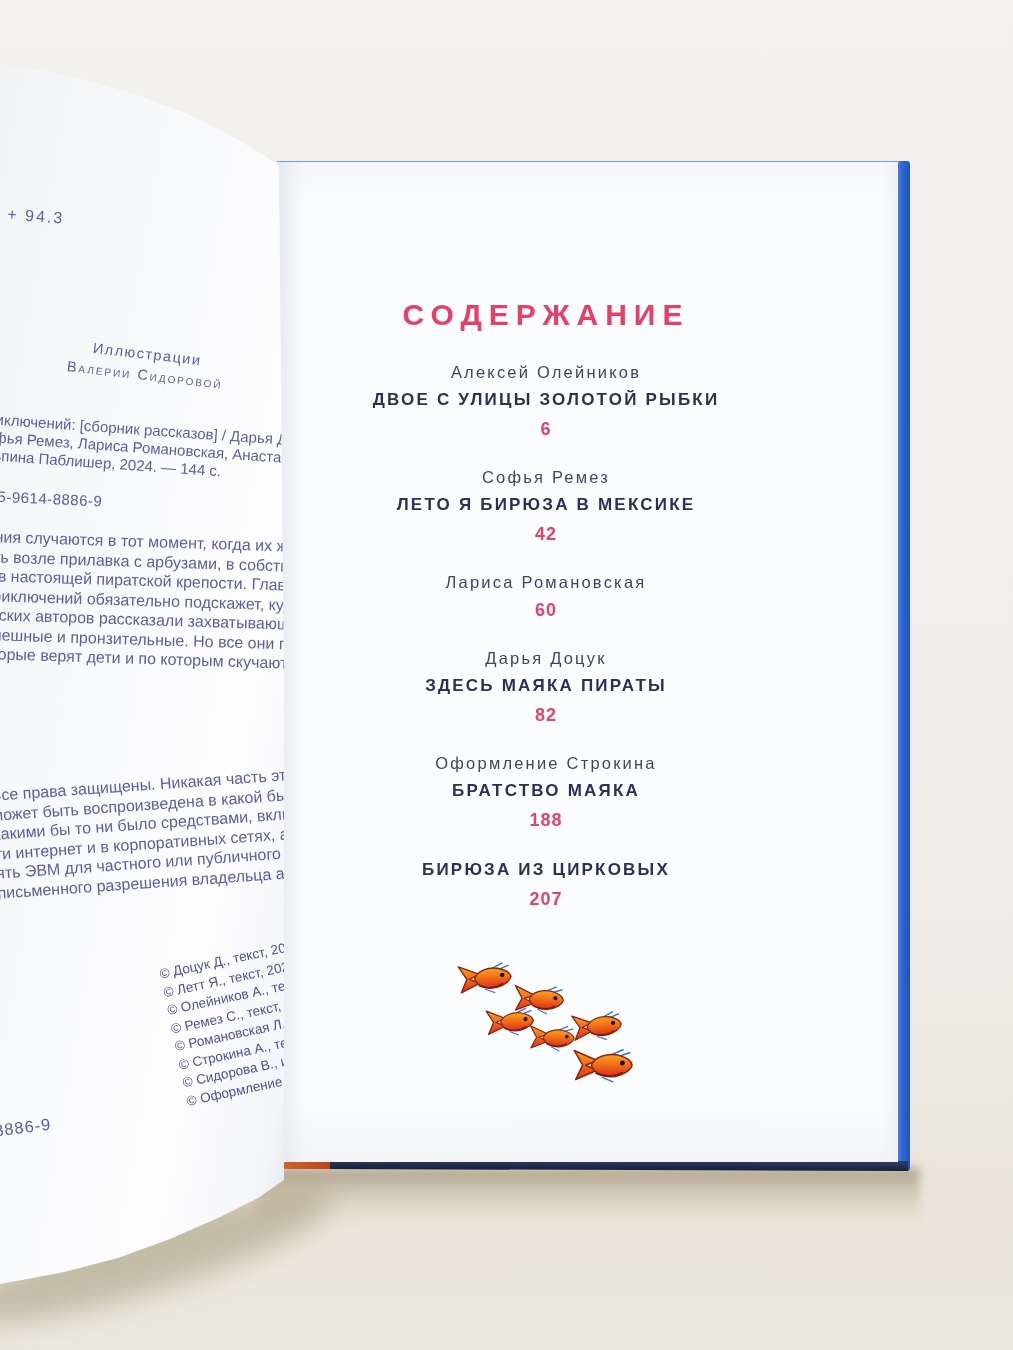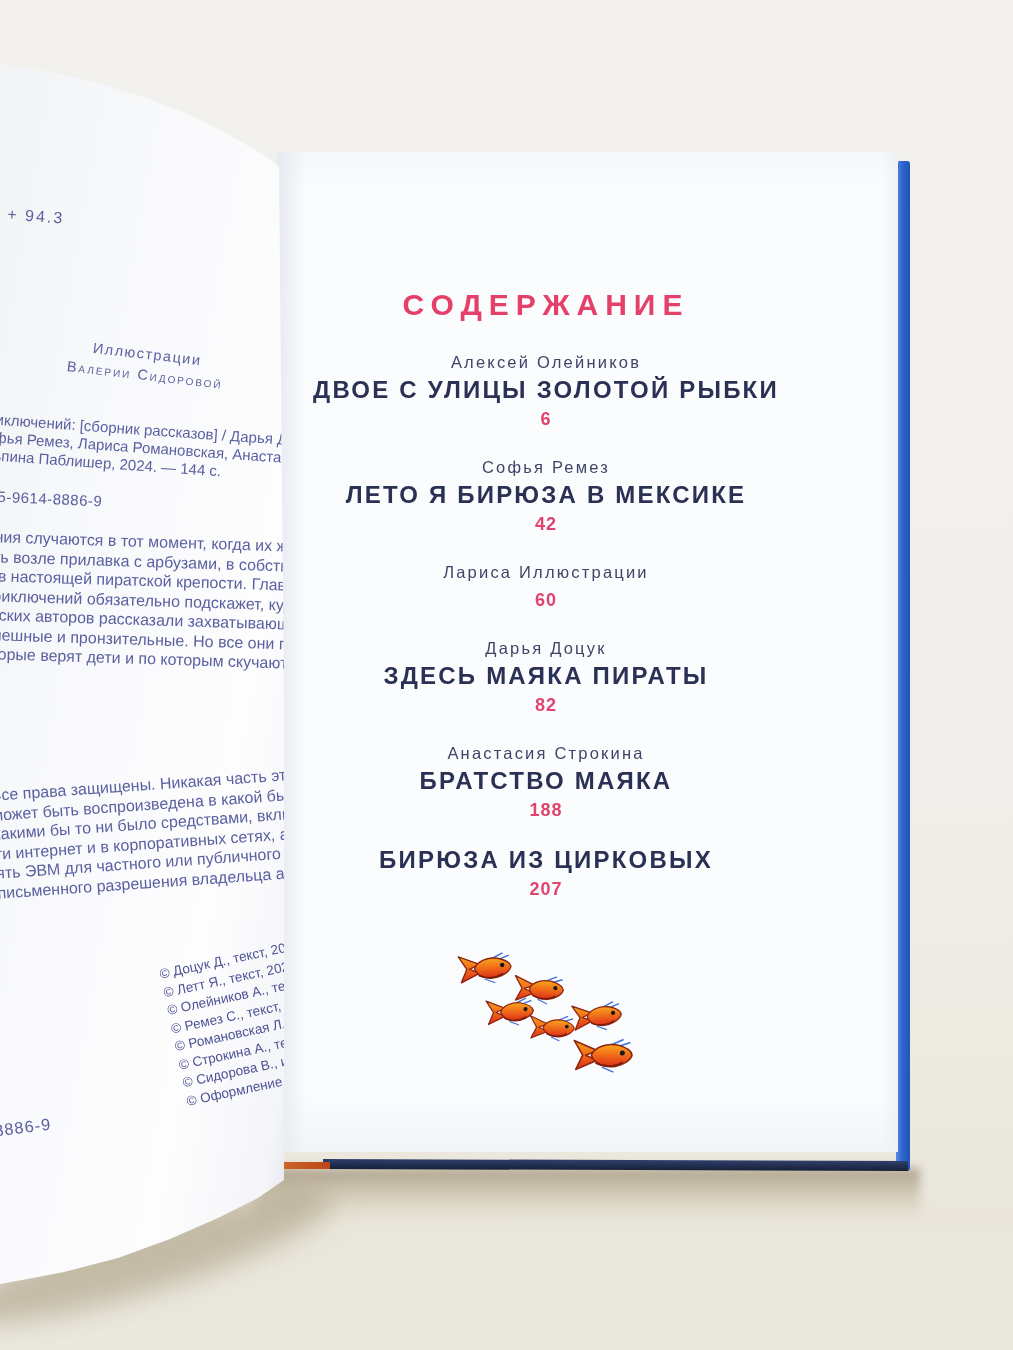--- a/index.html
+++ b/index.html
@@ -39,37 +39,37 @@
     background:linear-gradient(180deg,#31406b 0%,#1d2947 70%,#182138 100%);
     transform:rotate(.2deg);
   }
   .cover-bottom-accent{
     left:276px;top:1162px;width:54px;height:7px;
     background:linear-gradient(90deg,#d06a2a,#bb4518);
   }
 
   
   .right-page{
-    left:277px;top:152px;width:621px;height:1000px;
+    left:277px;top:162px;width:621px;height:1000px;
     background:
       linear-gradient(90deg,#e6e9ef 0px,rgba(255,255,255,0) 30px),
       linear-gradient(270deg,#eef0f4 0px,rgba(255,255,255,0) 16px),
       linear-gradient(180deg,#f5f7fa 0%,#fbfcfd 4%,#fbfcfd 94%,#f2f4f7 100%);
   }
   .toc-col{
     position:absolute;left:28px;top:136px;width:482px;
     text-align:center;color:#2e3456;
   }
   .toc-title{
     font-size:30px;font-weight:bold;letter-spacing:7px;color:#e5406a;
     margin-bottom:30px;white-space:nowrap;
   }
   .toc-entry{margin-bottom:17px;margin-top:27px;}
   .toc-author{font-size:16.5px;letter-spacing:2.2px;color:#3e4568;line-height:20px;}
-  .toc-story{font-size:24px;font-weight:bold;letter-spacing:2.2px;color:#2b3154;line-height:23px;margin-top:6px;}
+  .toc-story{font-size:17px;font-weight:bold;letter-spacing:2.2px;color:#2b3154;line-height:23px;margin-top:6px;}
   .toc-page{font-size:18px;font-weight:bold;color:#e0436d;letter-spacing:1px;line-height:21px;margin-top:8px;}
 
   .fish-school{position:absolute;left:172px;top:792px;width:260px;height:160px;}
   .fish{position:absolute;}
 
   
   .left-page{
     left:0;top:0;width:285px;height:1300px;
     background:linear-gradient(100deg,#f2f3f5 0%,#f8f9fb 35%,#fdfdfe 72%,#f4f5f8 92%,#dfe2e8 99%);
     clip-path:polygon(
@@ -130,30 +130,30 @@
         <div class="toc-author">Алексей Олейников</div>
         <div class="toc-story">ДВОЕ С УЛИЦЫ ЗОЛОТОЙ РЫБКИ</div>
         <div class="toc-page">6</div>
       </div>
       <div class="toc-entry">
         <div class="toc-author">Софья Ремез</div>
         <div class="toc-story">ЛЕТО Я БИРЮЗА В МЕКСИКЕ</div>
         <div class="toc-page">42</div>
       </div>
       <div class="toc-entry">
-        <div class="toc-author">Лариса Иллюстрации</div>
+        <div class="toc-author">Лариса Романовская</div>
         <div class="toc-page">60</div>
       </div>
       <div class="toc-entry">
         <div class="toc-author">Дарья Доцук</div>
         <div class="toc-story">ЗДЕСЬ МАЯКА ПИРАТЫ</div>
         <div class="toc-page">82</div>
       </div>
       <div class="toc-entry">
-        <div class="toc-author">Анастасия Строкина</div>
+        <div class="toc-author">Оформление Строкина</div>
         <div class="toc-story">БРАТСТВО МАЯКА</div>
         <div class="toc-page">188</div>
       </div>
       <div class="toc-entry">
         <div class="toc-story">БИРЮЗА ИЗ ЦИРКОВЫХ</div>
         <div class="toc-page">207</div>
       </div>
     </div>
 
     <div class="fish-school">

